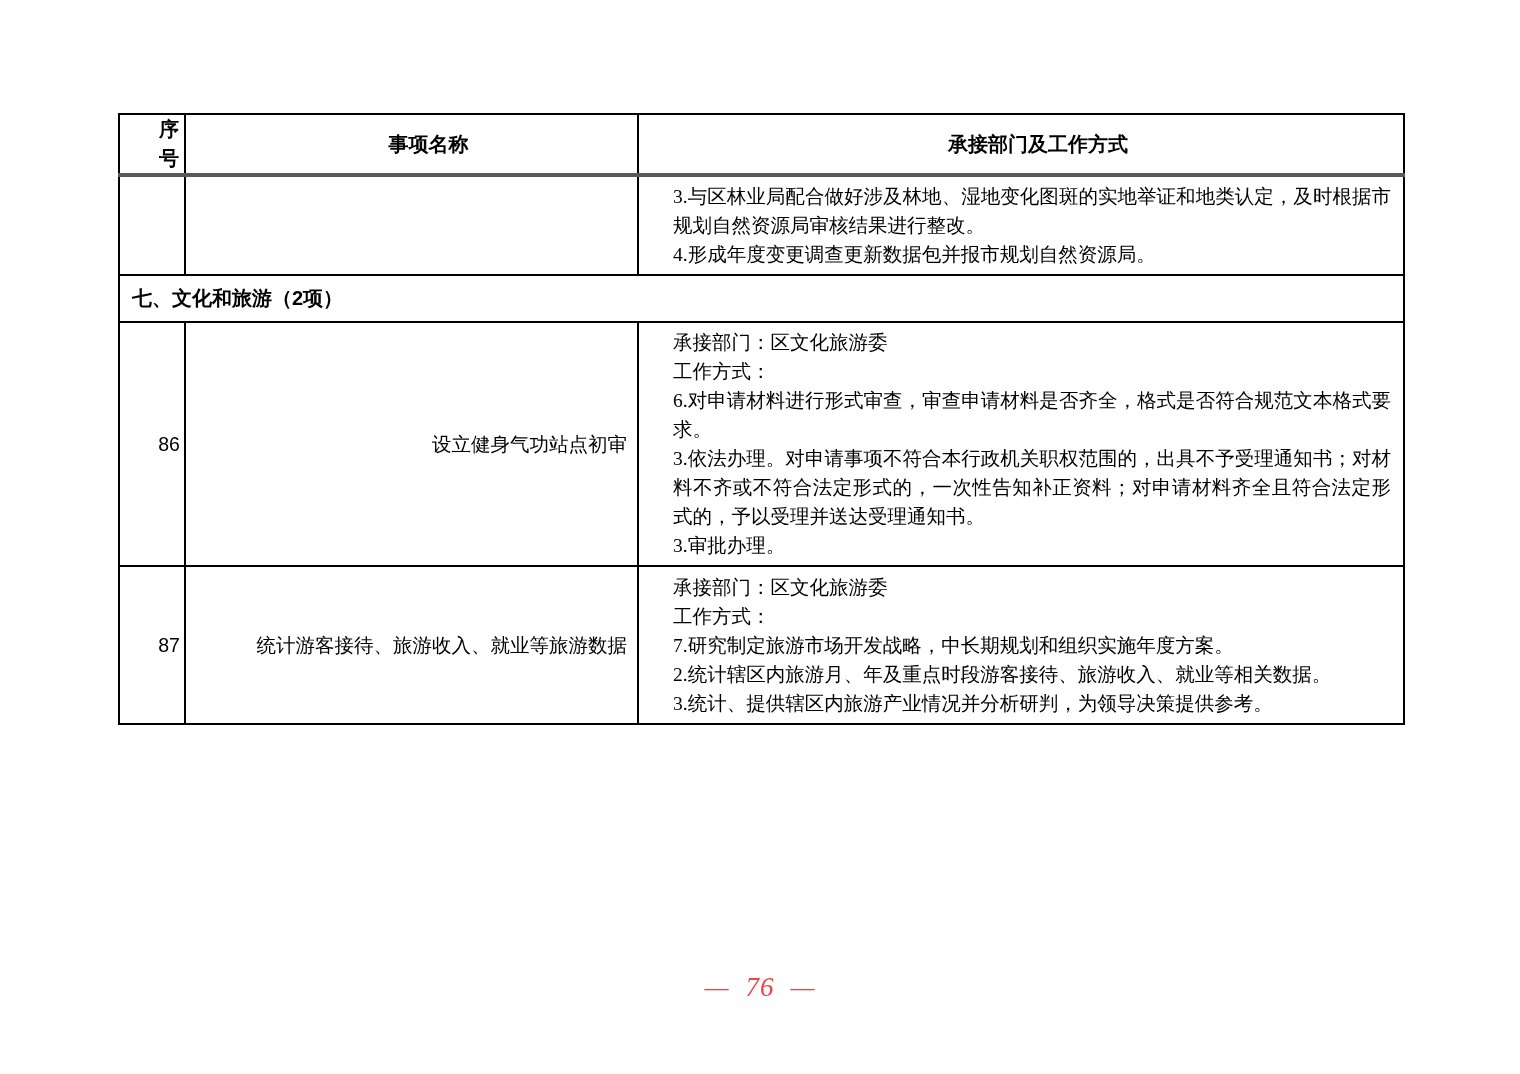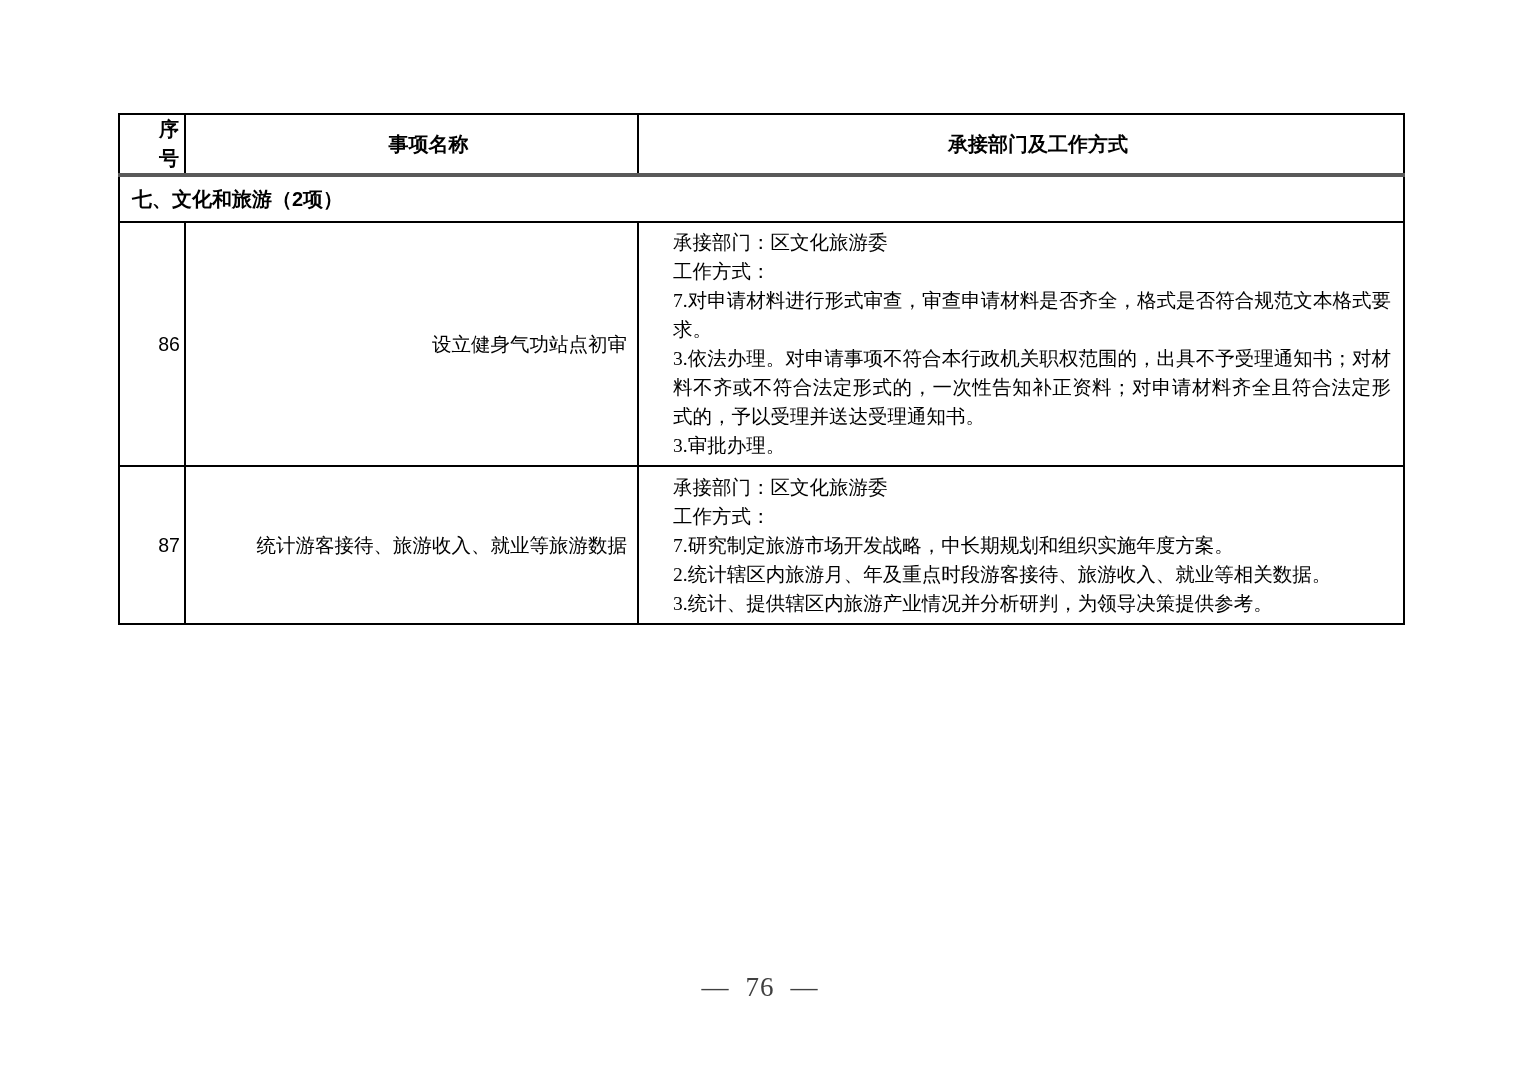--- a/index.html
+++ b/index.html
@@ -67,21 +67,22 @@
   tr.row-86 td { height: 195px; }
   tr.row-87 td { height: 158px; }
   .footer {
     position: absolute;
     left: 0;
     top: 972px;
     width: 100%;
     text-align: center;
     font-size: 27px;
     letter-spacing: 1px;
-    color: #404040;
+    color: #ef4444;
+    font-style: italic;
   }
   .footer .dash { display: inline-block; margin: 0 16px; }
 </style>
 </head>
 <body>
 
 <div class="page">
 
   <table class="doc-table">
     <colgroup>
@@ -90,32 +91,40 @@
       <col class="col-dept">
     </colgroup>
 
     <tbody>
         <tr class="header-row">
       <th>序号</th>
       <th>事项名称</th>
       <th>承接部门及工作方式</th>
     </tr>
 
+    <tr class="cont-row">
+      <td class="cell-seq"></td>
+      <td class="cell-name"></td>
+      <td class="cell-details">
+        <span class="line">3.与区林业局配合做好涉及林地、湿地变化图斑的实地举证和地类认定，及时根据市规划自然资源局审核结果进行整改。</span>
+        <span class="line">4.形成年度变更调查更新数据包并报市规划自然资源局。</span>
+      </td>
+    </tr>
 
     <tr class="section-row">
       <td colspan="3">七、文化和旅游（2项）</td>
     </tr>
 
     <tr class="row-86">
       <td class="cell-seq">86</td>
       <td class="cell-name">设立健身气功站点初审</td>
       <td class="cell-details">
         <span class="line">承接部门：区文化旅游委</span>
         <span class="line">工作方式：</span>
-        <span class="line">7.对申请材料进行形式审查，审查申请材料是否齐全，格式是否符合规范文本格式要求。</span>
+        <span class="line">6.对申请材料进行形式审查，审查申请材料是否齐全，格式是否符合规范文本格式要求。</span>
         <span class="line">3.依法办理。对申请事项不符合本行政机关职权范围的，出具不予受理通知书；对材料不齐或不符合法定形式的，一次性告知补正资料；对申请材料齐全且符合法定形式的，予以受理并送达受理通知书。</span>
         <span class="line">3.审批办理。</span>
       </td>
     </tr>
 
     <tr class="row-87">
       <td class="cell-seq">87</td>
       <td class="cell-name">统计游客接待、旅游收入、就业等旅游数据</td>
       <td class="cell-details">
         <span class="line">承接部门：区文化旅游委</span>

